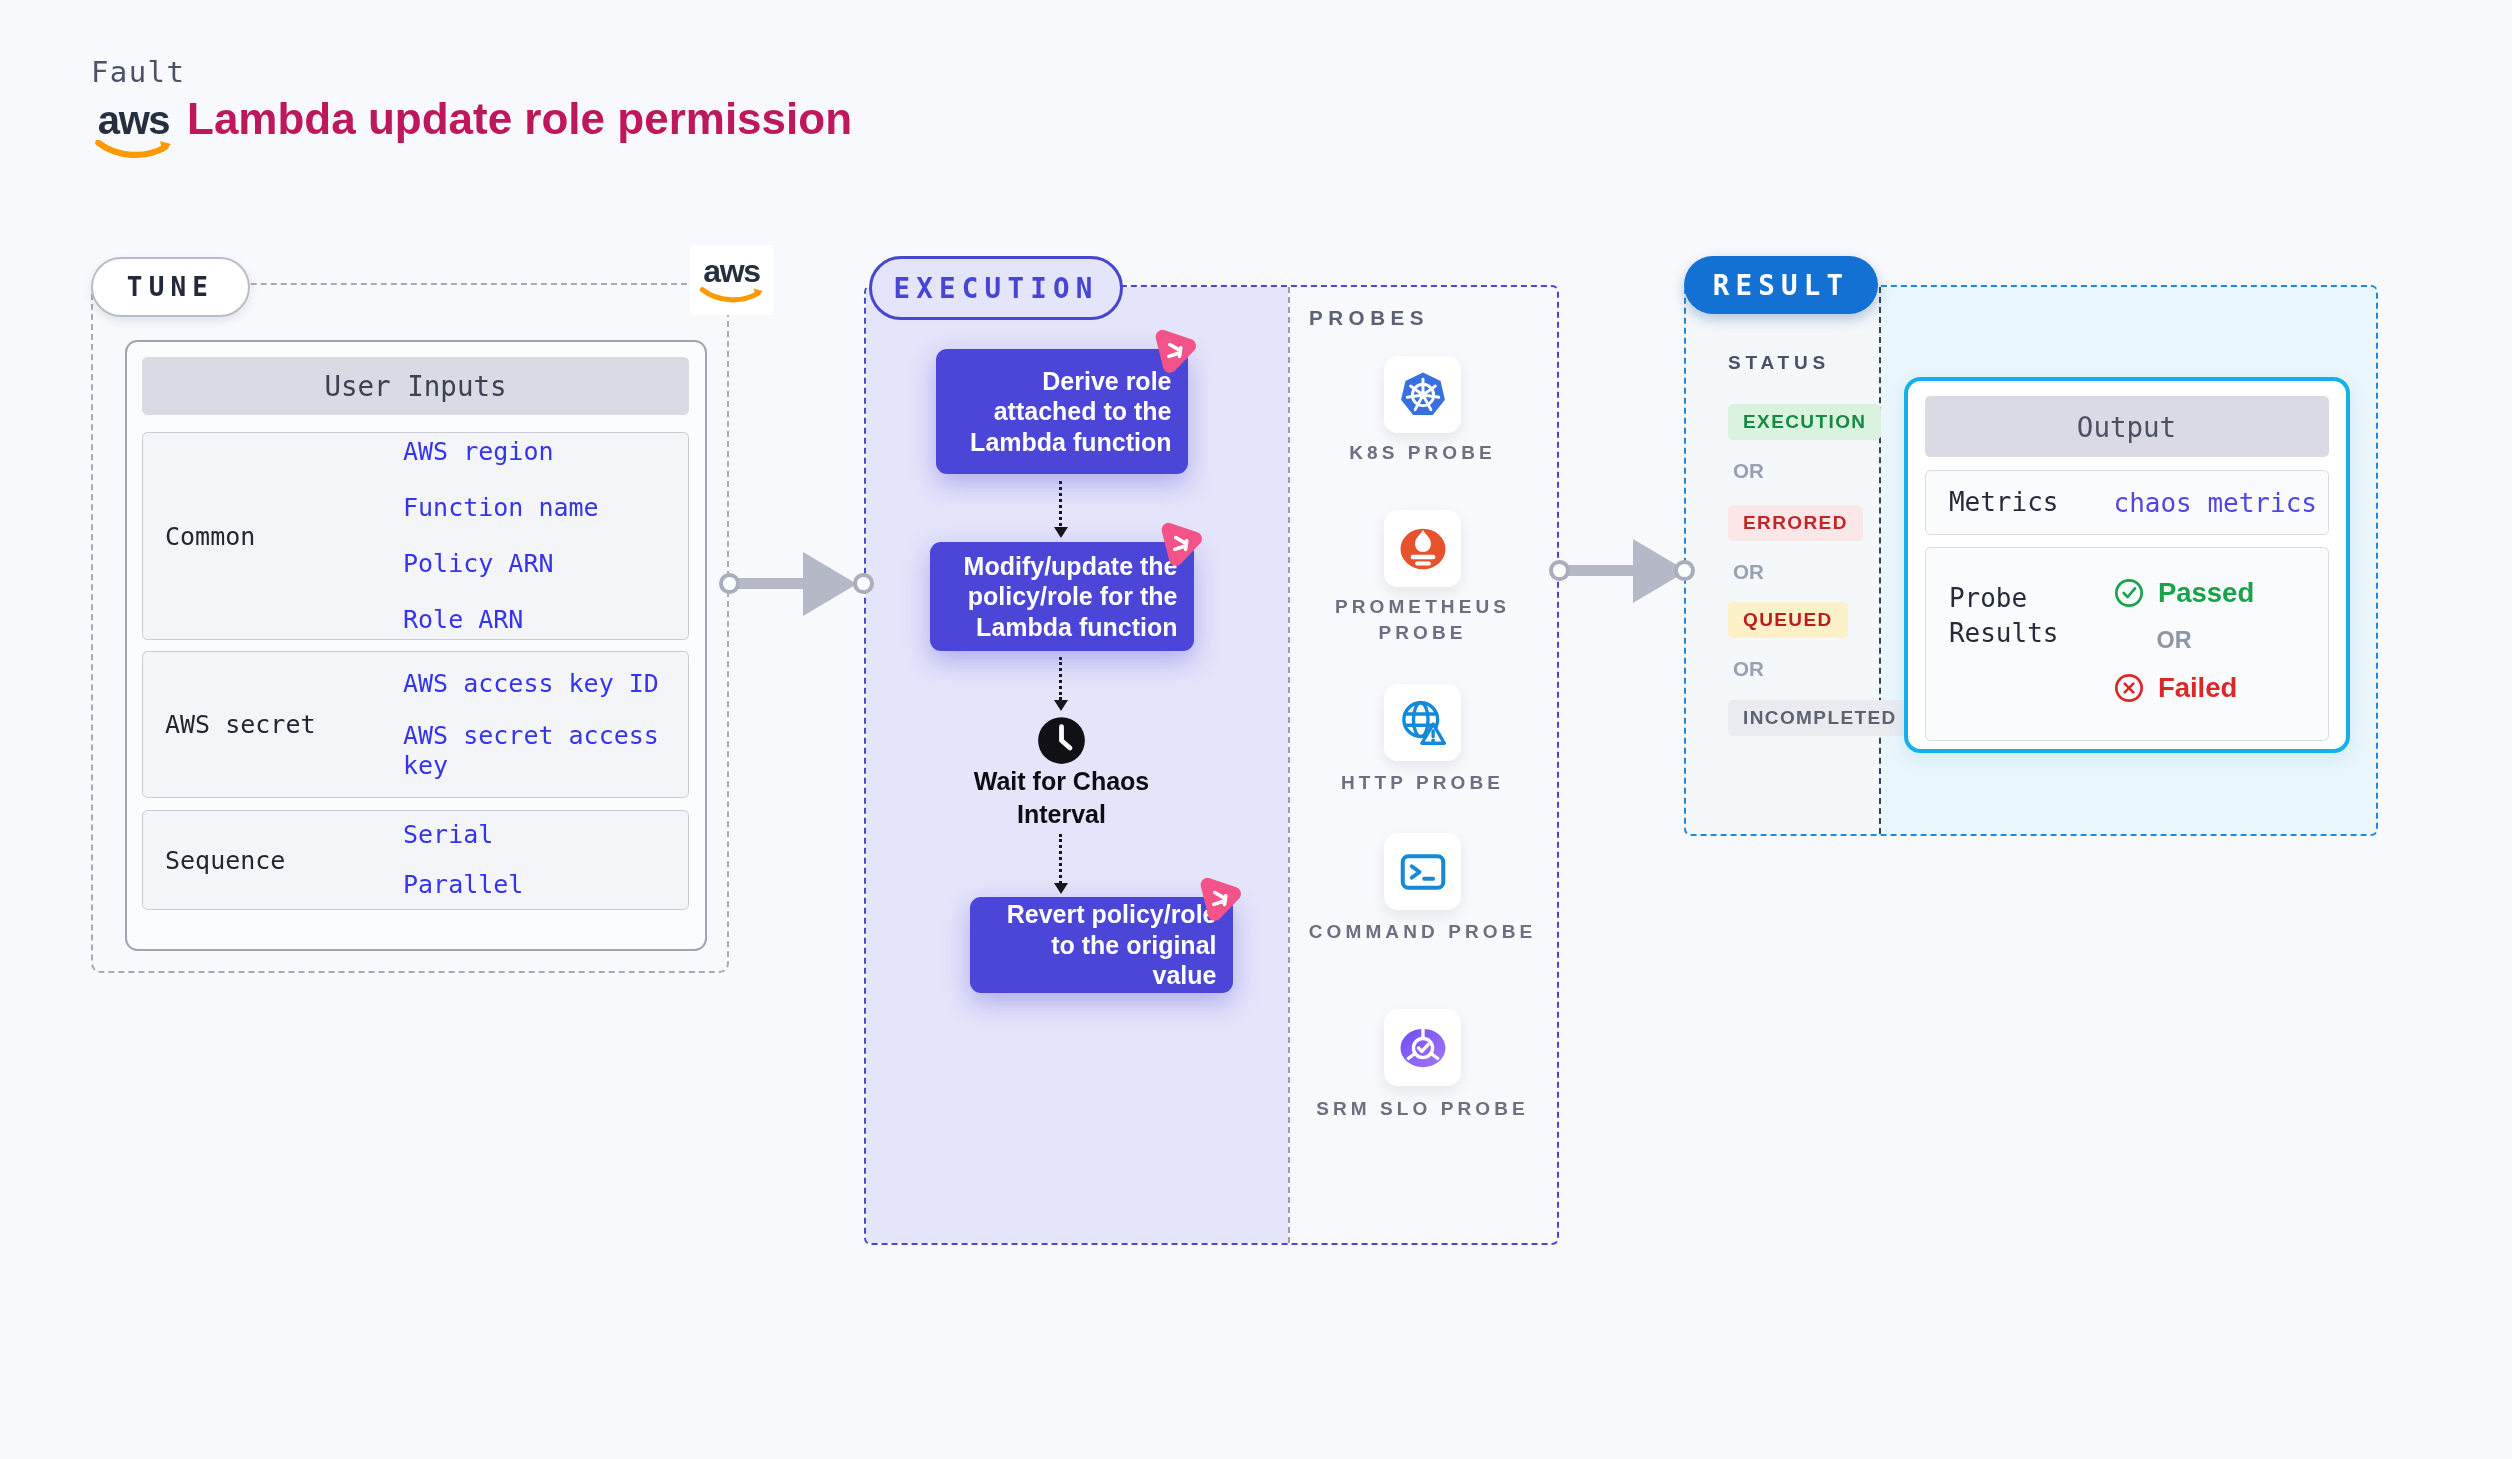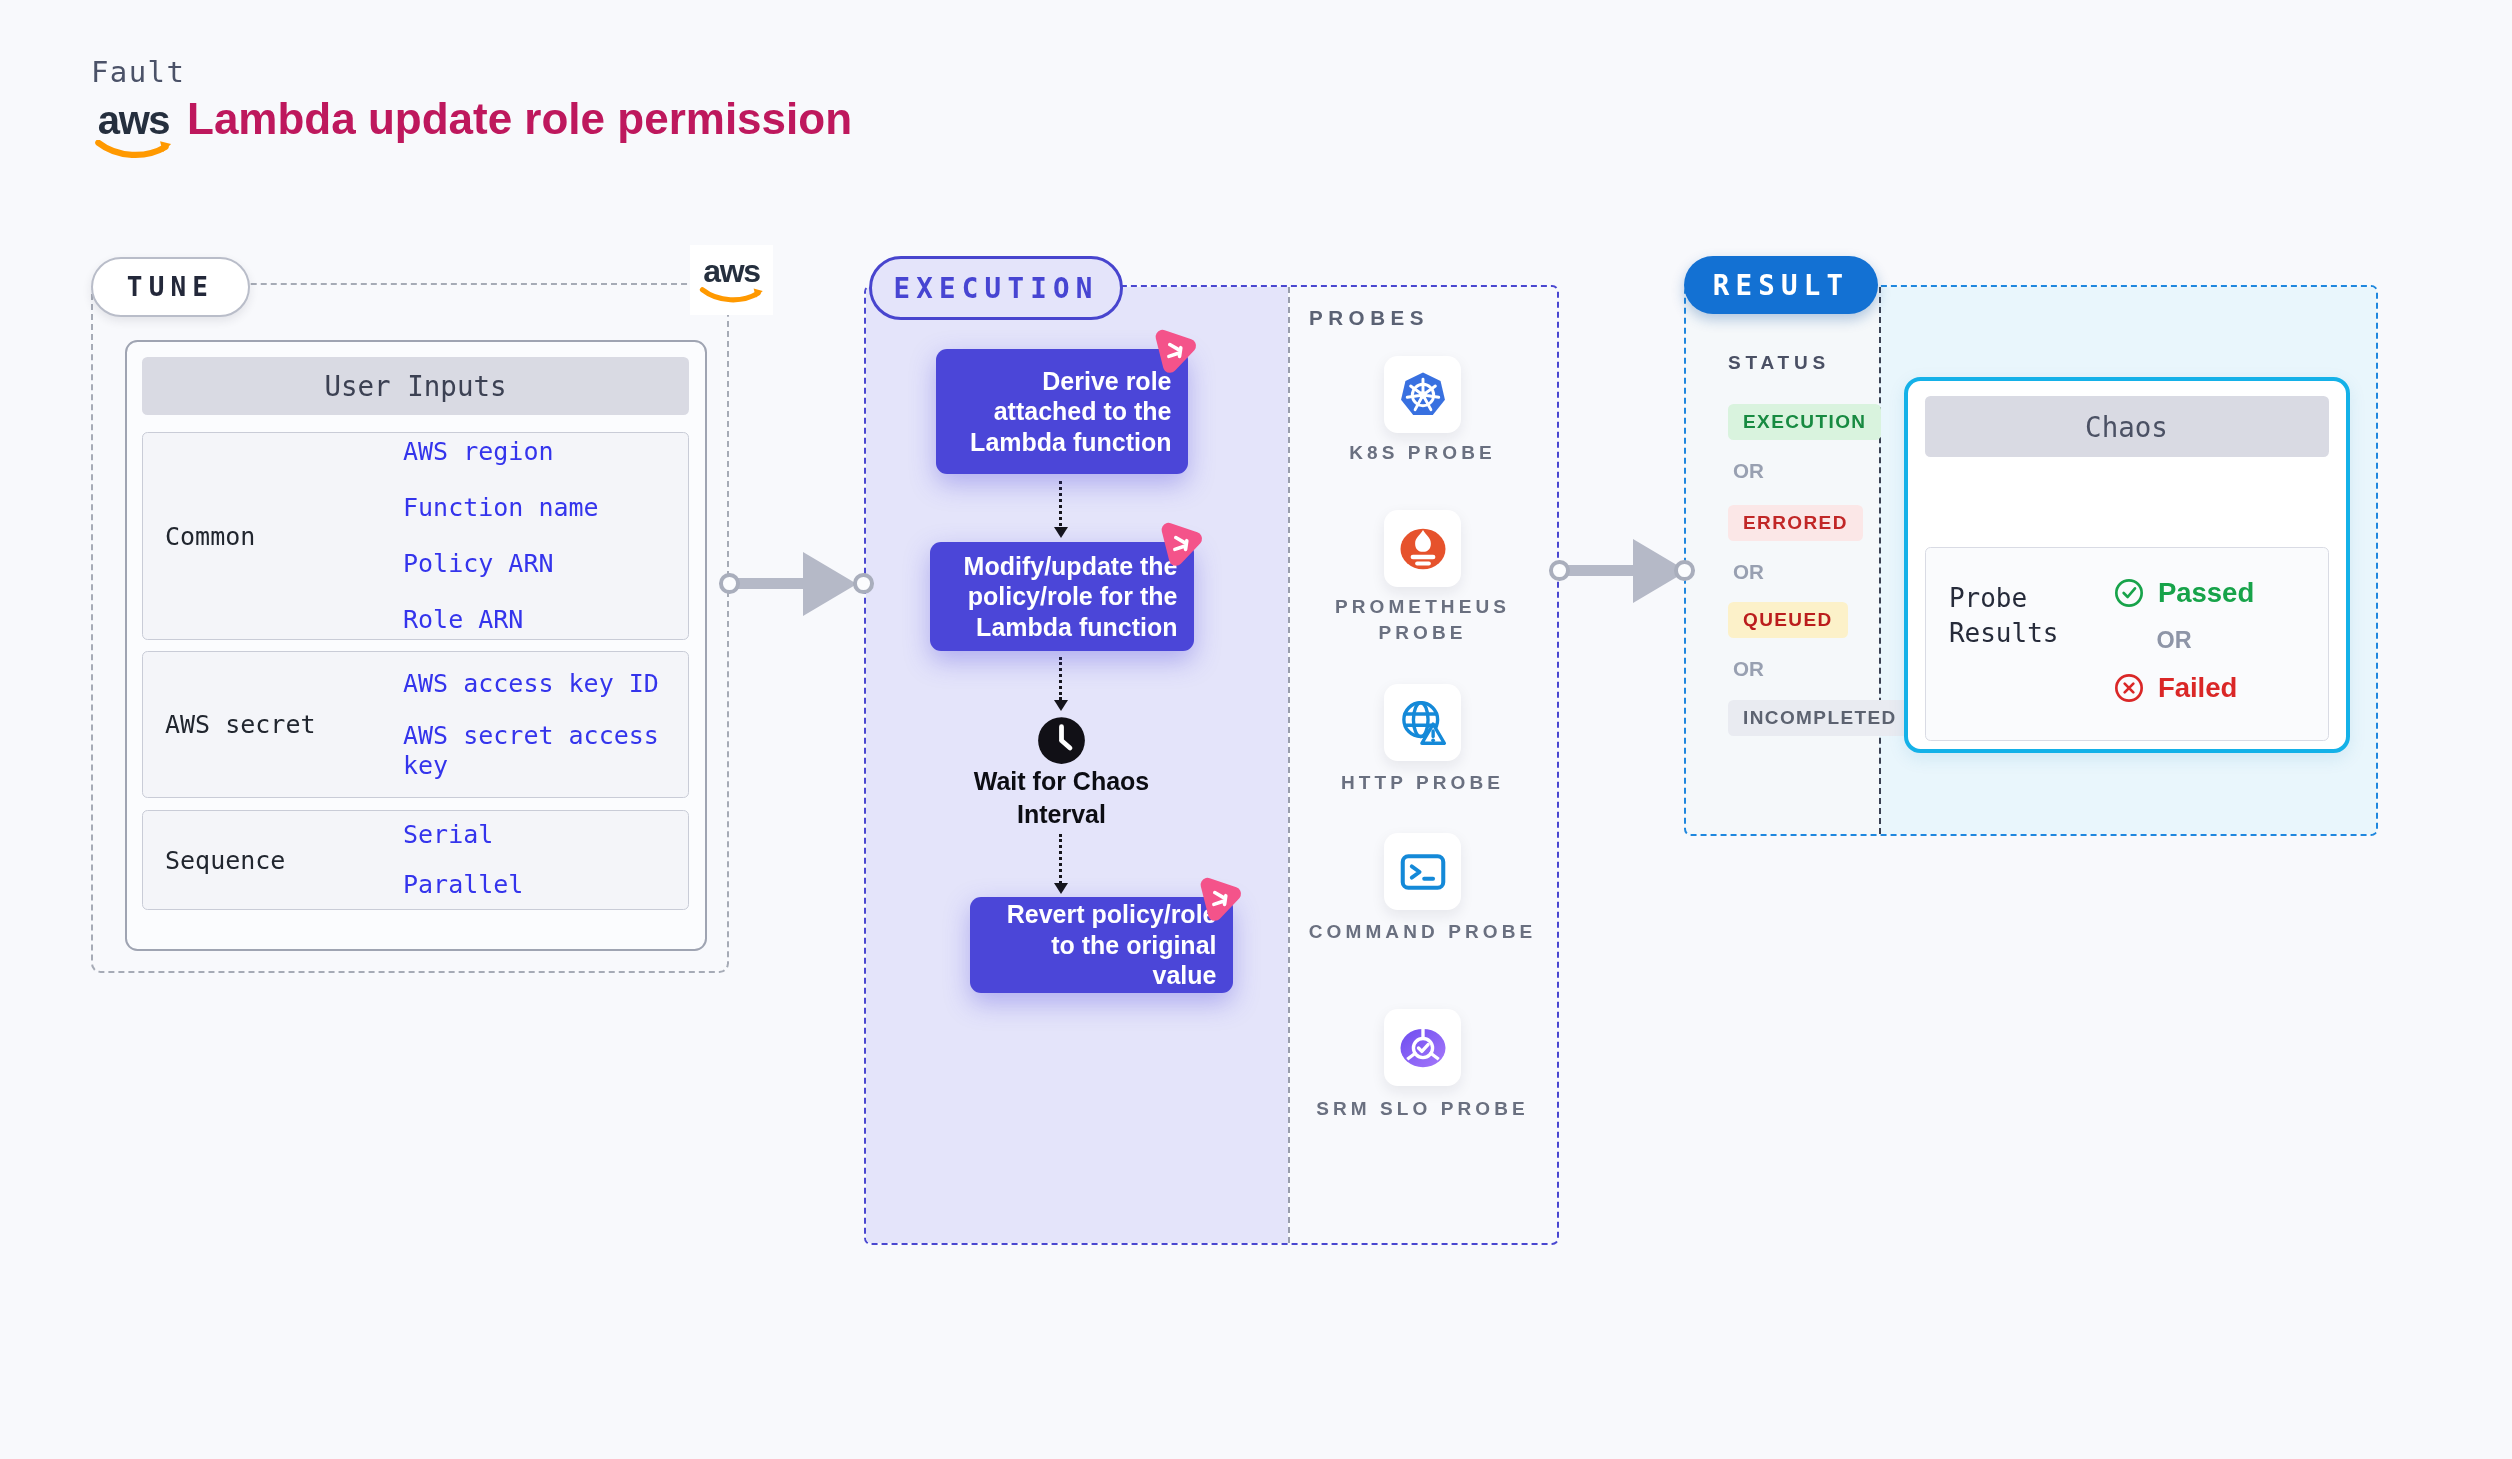--- a/index.html
+++ b/index.html
@@ -295,22 +295,26 @@
   <div class="abs status-title">STATUS</div>
   <div class="badge badge-success" style="top:404px;">EXECUTION</div>
   <div class="or-sep" style="top:459px;">OR</div>
   <div class="badge badge-error" style="top:505px;">ERRORED</div>
   <div class="or-sep" style="top:560px;">OR</div>
   <div class="badge badge-warning" style="top:602px;">QUEUED</div>
   <div class="or-sep" style="top:657px;">OR</div>
   <div class="badge badge-neutral" style="top:700px;">INCOMPLETED</div>
 
   <div class="abs output-card">
-    <div class="out-head mono">Chaos</div>
-
+    <div class="out-head mono">Output</div>
+
+    <div class="out-row row-metrics">
+      <div class="out-label mono">Metrics</div>
+      <span class="out-link mono" style="margin-left:20.6px;">chaos metrics</span>
+    </div>
 
     <div class="out-row row-probe">
       <div class="out-label mono">Probe Results</div>
       <div class="probe-col" style="margin-left:20.6px;">
         <div class="res-line">
           <svg width="32" height="32" viewBox="0 0 48 48">
             <circle cx="24" cy="24" r="19" fill="none" stroke="#17a34a" stroke-width="4"></circle>
             <path d="M16 24 L22 30 L33 17" fill="none" stroke="#17a34a" stroke-width="4" stroke-linecap="round" stroke-linejoin="round"></path>
           </svg>
           <span class="res-passed">Passed</span>

